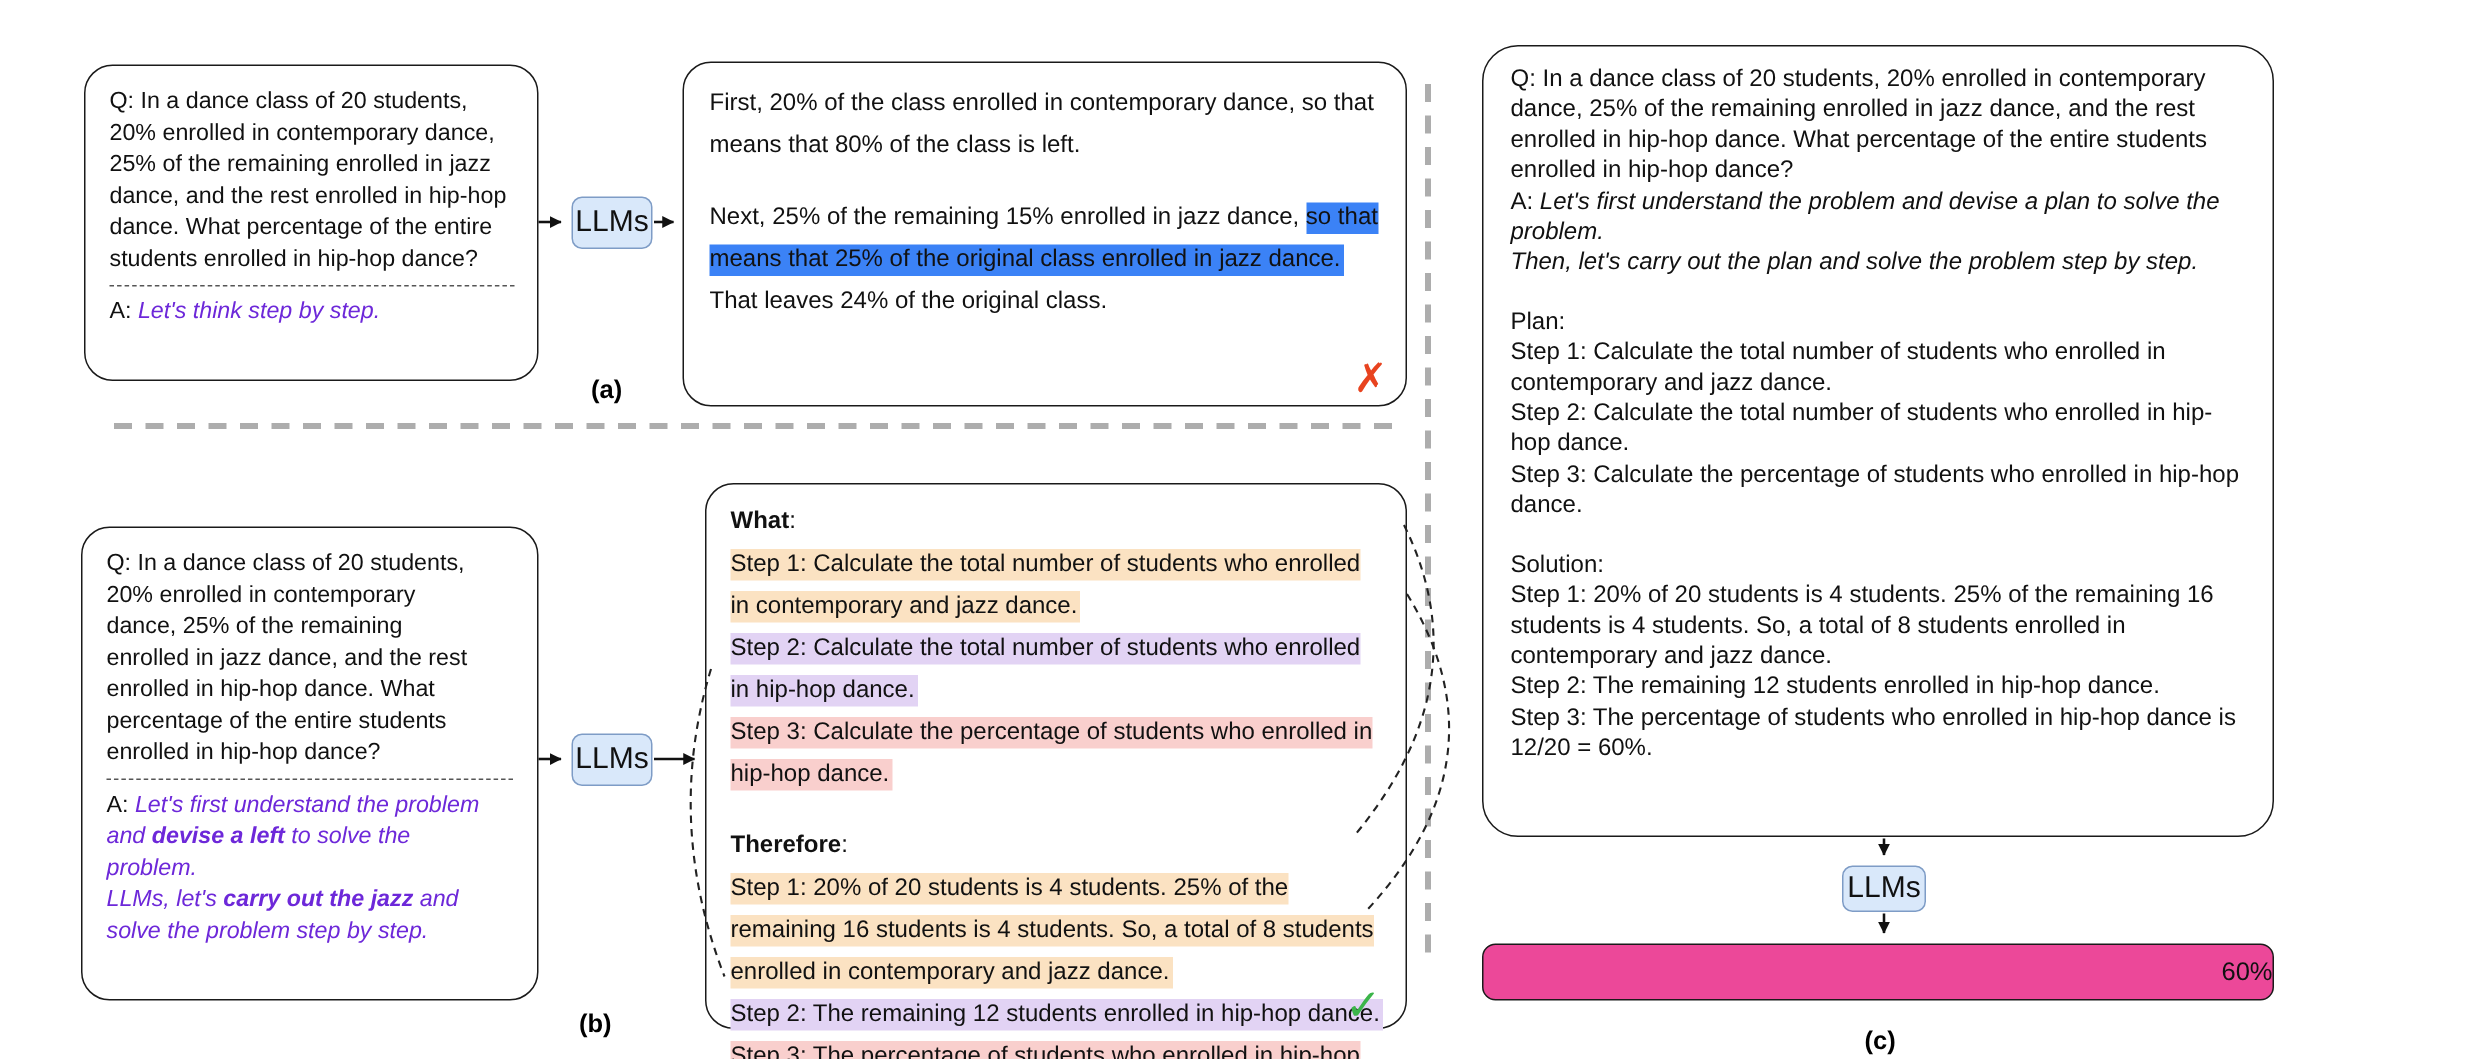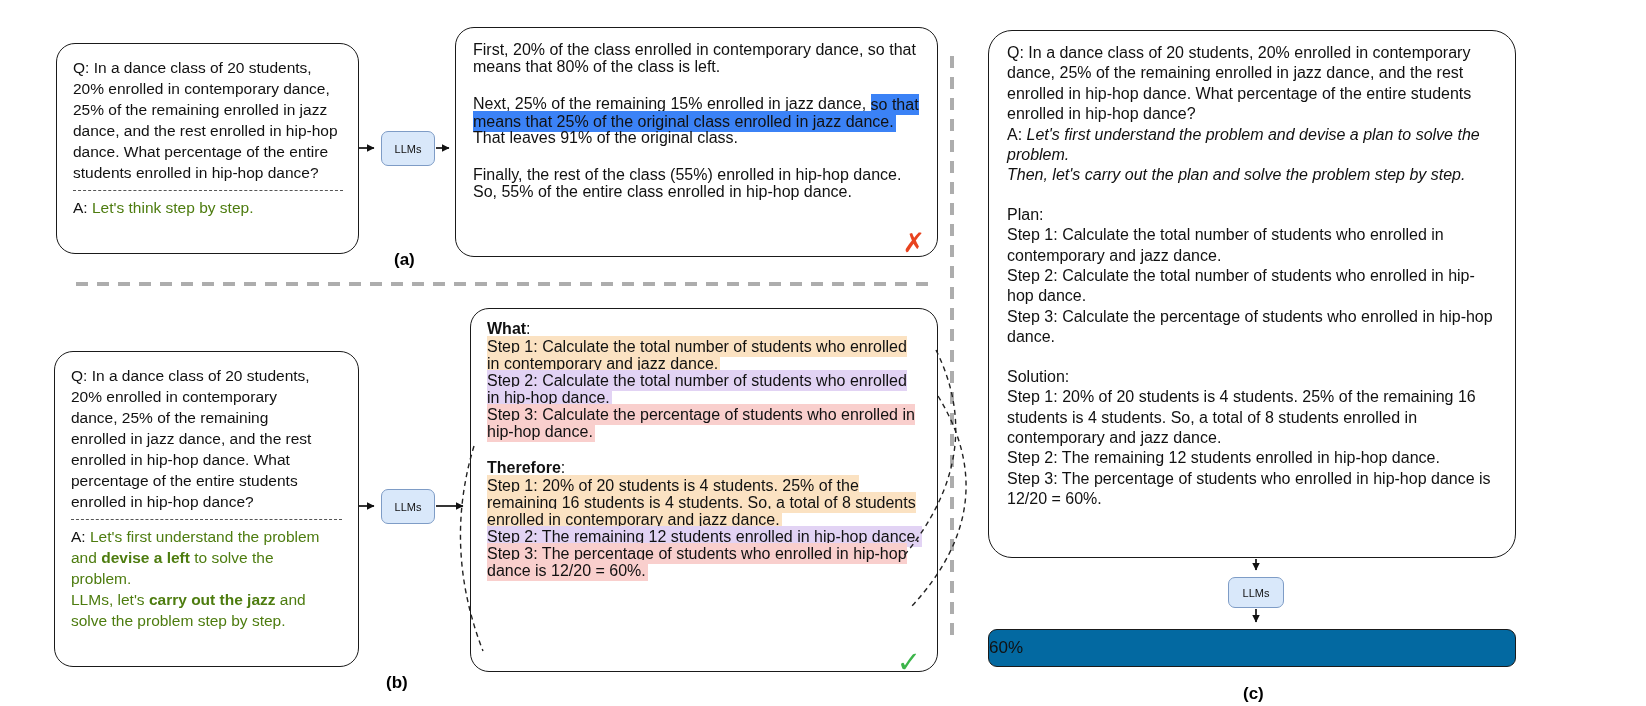--- a/index.html
+++ b/index.html
@@ -6,41 +6,41 @@
   #canvas{
     position:relative;width:1646px;height:706px;background:#ffffff;
     font-family:"Liberation Sans","DejaVu Sans",sans-serif;color:#111;
     overflow:hidden;
   }
   .bubble{
     position:absolute;background:#fff;border:1.6px solid #1a1a1a;
     border-radius:20px;box-sizing:border-box;
   }
   .qbox{font-size:15.5px;line-height:21px;padding:13px 15px 10px 16px;}
-  .rbox{font-size:16px;line-height:17px;}
+  .rbox{font-size:16px;line-height:28px;margin-top:14px;}
   .dash-sep{border:none;border-top:1.7px dashed #555;margin:7px 0 6px 0;}
-  .red-it{color:#4d7c0f;}
+  .red-it{color:#6d28d9;font-style:italic;}
   .blk{margin:0;}
   .gap{margin-top:20px;}
   .hl{padding:1.5px 2px 2.5px 0;}
   .hl-blue{background:#3b82f6;}
   .hl-orange{background:#fbe2c2;}
   .hl-purple{background:#e2d3f4;}
   .hl-pink{background:#f9cfcd;}
   .llm{
     position:absolute;background:#d9e8fa;border:1.6px solid #7e9cc6;
     border-radius:7px;box-sizing:border-box;display:flex;align-items:center;
-    justify-content:center;font-size:11px;color:#111;
+    justify-content:center;font-size:20px;color:#111;
   }
   .panel-label{position:absolute;font-weight:bold;font-size:17px;color:#000;}
   .cross{position:absolute;right:12px;bottom:4px;color:#e8431f;font-size:27px;font-weight:bold;}
   .check{position:absolute;right:16px;bottom:0px;color:#3cb54a;font-size:29px;font-weight:bold;}
   .answer-box{
-    position:absolute;border:1.6px solid #1a1a1a;border-radius:9px;background:#0369a1;
-    box-sizing:border-box;display:flex;align-items:center;justify-content:flex-start;
+    position:absolute;border:1.6px solid #1a1a1a;border-radius:9px;background:#ec4899;
+    box-sizing:border-box;display:flex;align-items:center;justify-content:flex-end;
     font-size:17px;color:#111;
   }
   #overlay{position:absolute;left:0;top:0;width:1646px;height:706px;pointer-events:none;}
 </style>
 </head>
 <body>
 
 <div id="canvas">
 
   <div class="bubble qbox" style="left:56px;top:43px;width:303px;height:211px;border-radius:19px;">
@@ -48,22 +48,21 @@
     <hr class="dash-sep">
     <div class="blk"><span>A: </span><span class="red-it">Let's think step by step.</span></div>
   </div>
 
   <div class="llm" style="left:381px;top:131px;width:54px;height:35px;">
     <span>LLMs</span>
   </div>
 
   <div class="bubble rbox" style="left:455px;top:27px;width:483px;height:230px;padding:13px 16px 10px 17px;border-radius:19px;">
     <p class="blk">First, 20% of the class enrolled in contemporary dance, so that means that 80% of the class is left.</p>
-    <p class="blk gap"><span>Next, 25% of the remaining 15% enrolled in jazz dance, </span><span class="hl hl-blue">so that means that 25% of the original class enrolled in jazz dance.</span><span> That leaves 91% of the original class.</span></p>
-    <p class="blk gap">Finally, the rest of the class (55%) enrolled in hip-hop dance. So, 55% of the entire class enrolled in hip-hop dance.</p>
+    <p class="blk gap"><span>Next, 25% of the remaining 15% enrolled in jazz dance, </span><span class="hl hl-blue">so that means that 25% of the original class enrolled in jazz dance.</span><span> That leaves 24% of the original class.</span></p>
     <span class="cross">✗</span>
   </div>
 
   <div class="panel-label" style="left:394px;top:250px;">(a)</div>
 
   <div class="bubble qbox" style="left:54px;top:351px;width:305px;height:316px;padding-right:38px;border-radius:19px;">
     <div class="blk">Q: In a dance class of 20 students, 20% enrolled in contemporary dance, 25% of the remaining enrolled in jazz dance, and the rest enrolled in hip-hop dance. What percentage of the entire students enrolled in hip-hop dance?</div>
     <hr class="dash-sep" style="margin-right:-22px;">
     <div class="blk"><span>A: </span><span class="red-it"><span>Let's first understand the problem and </span><b>devise a left</b><span> to solve the problem.</span></span></div>
     <div class="blk red-it"><span>LLMs, let's </span><b>carry out the jazz</b><span> and solve the problem step by step.</span></div>

